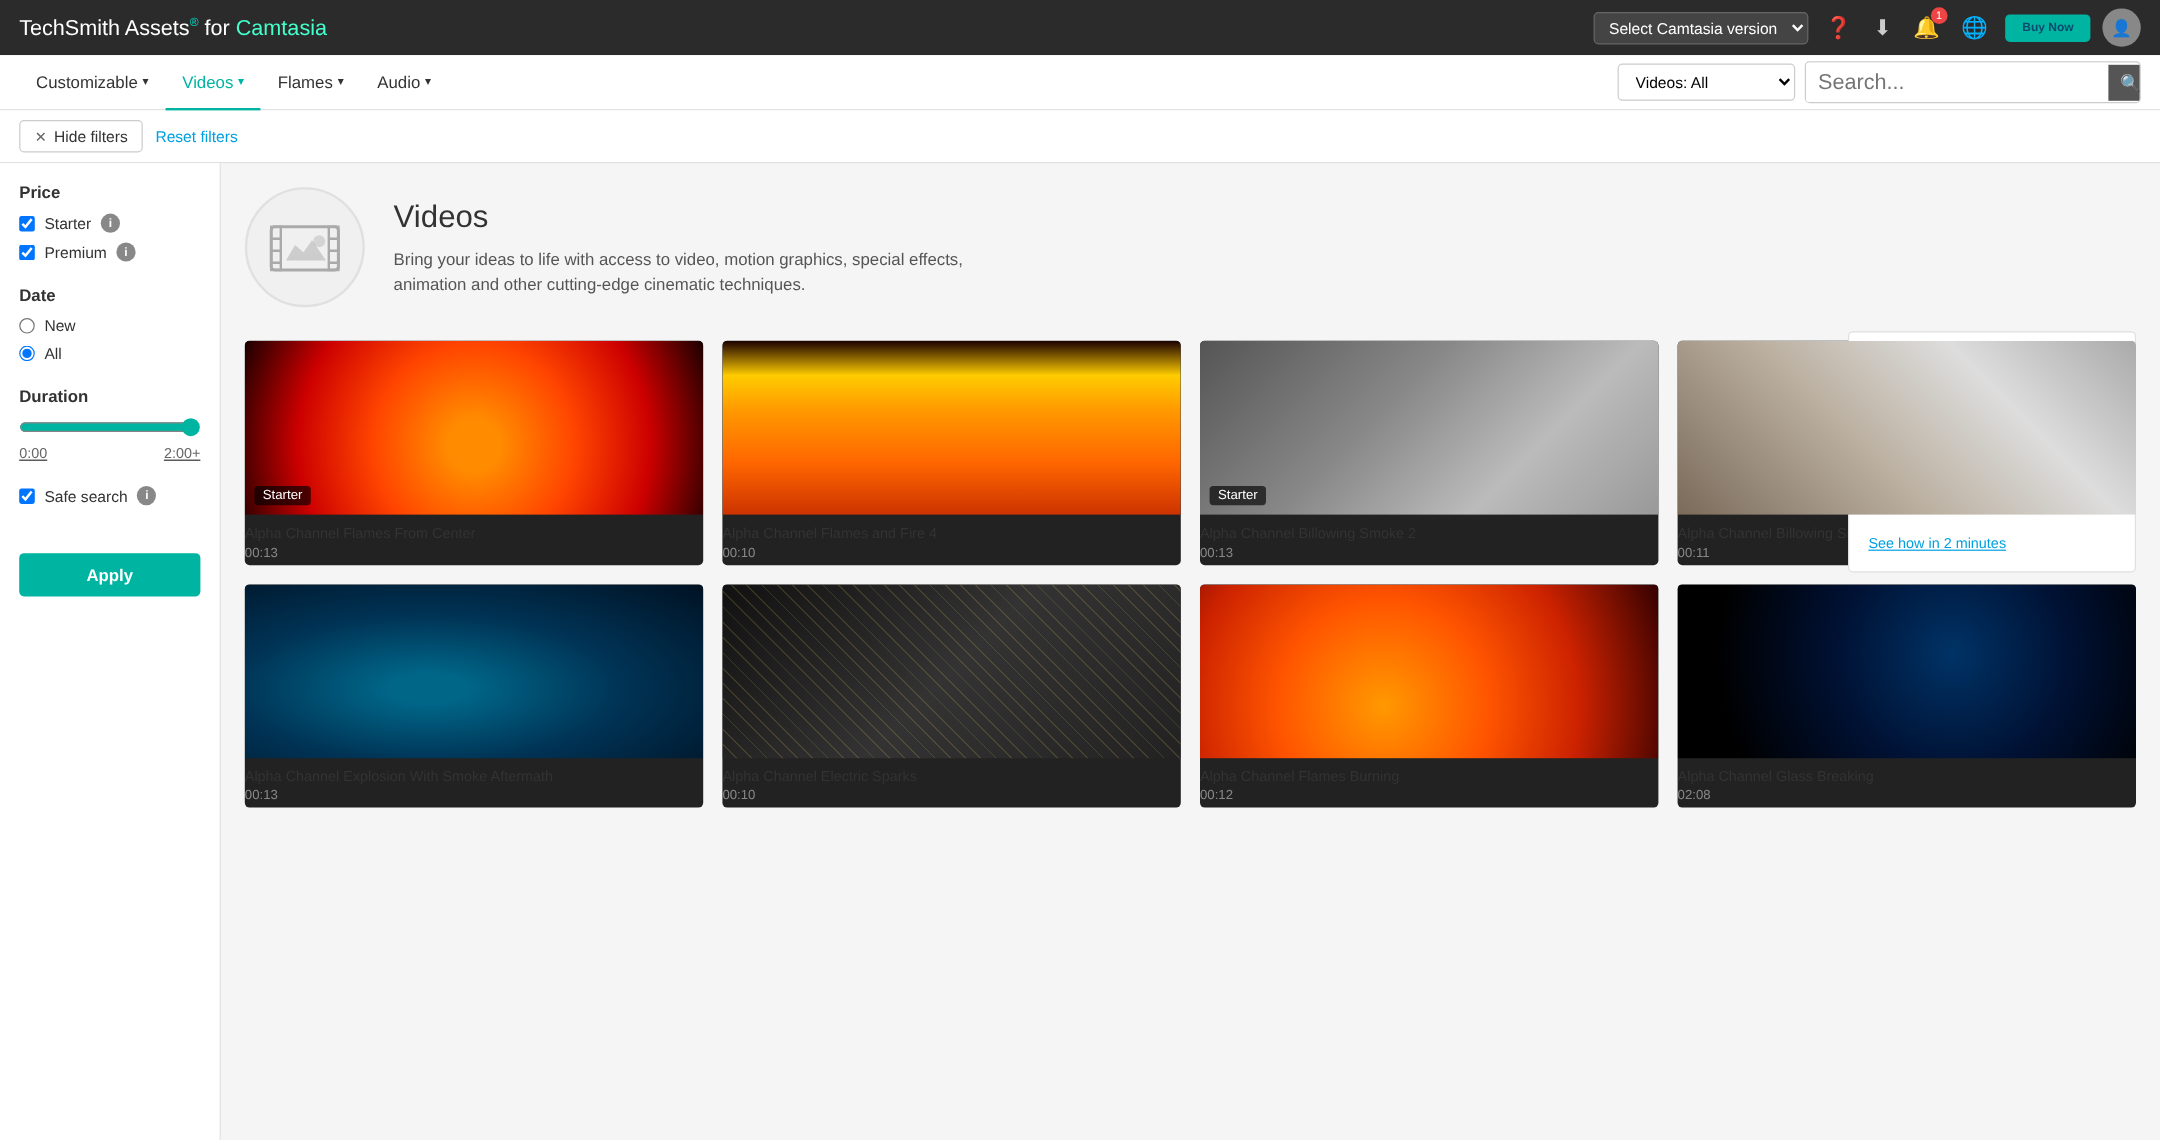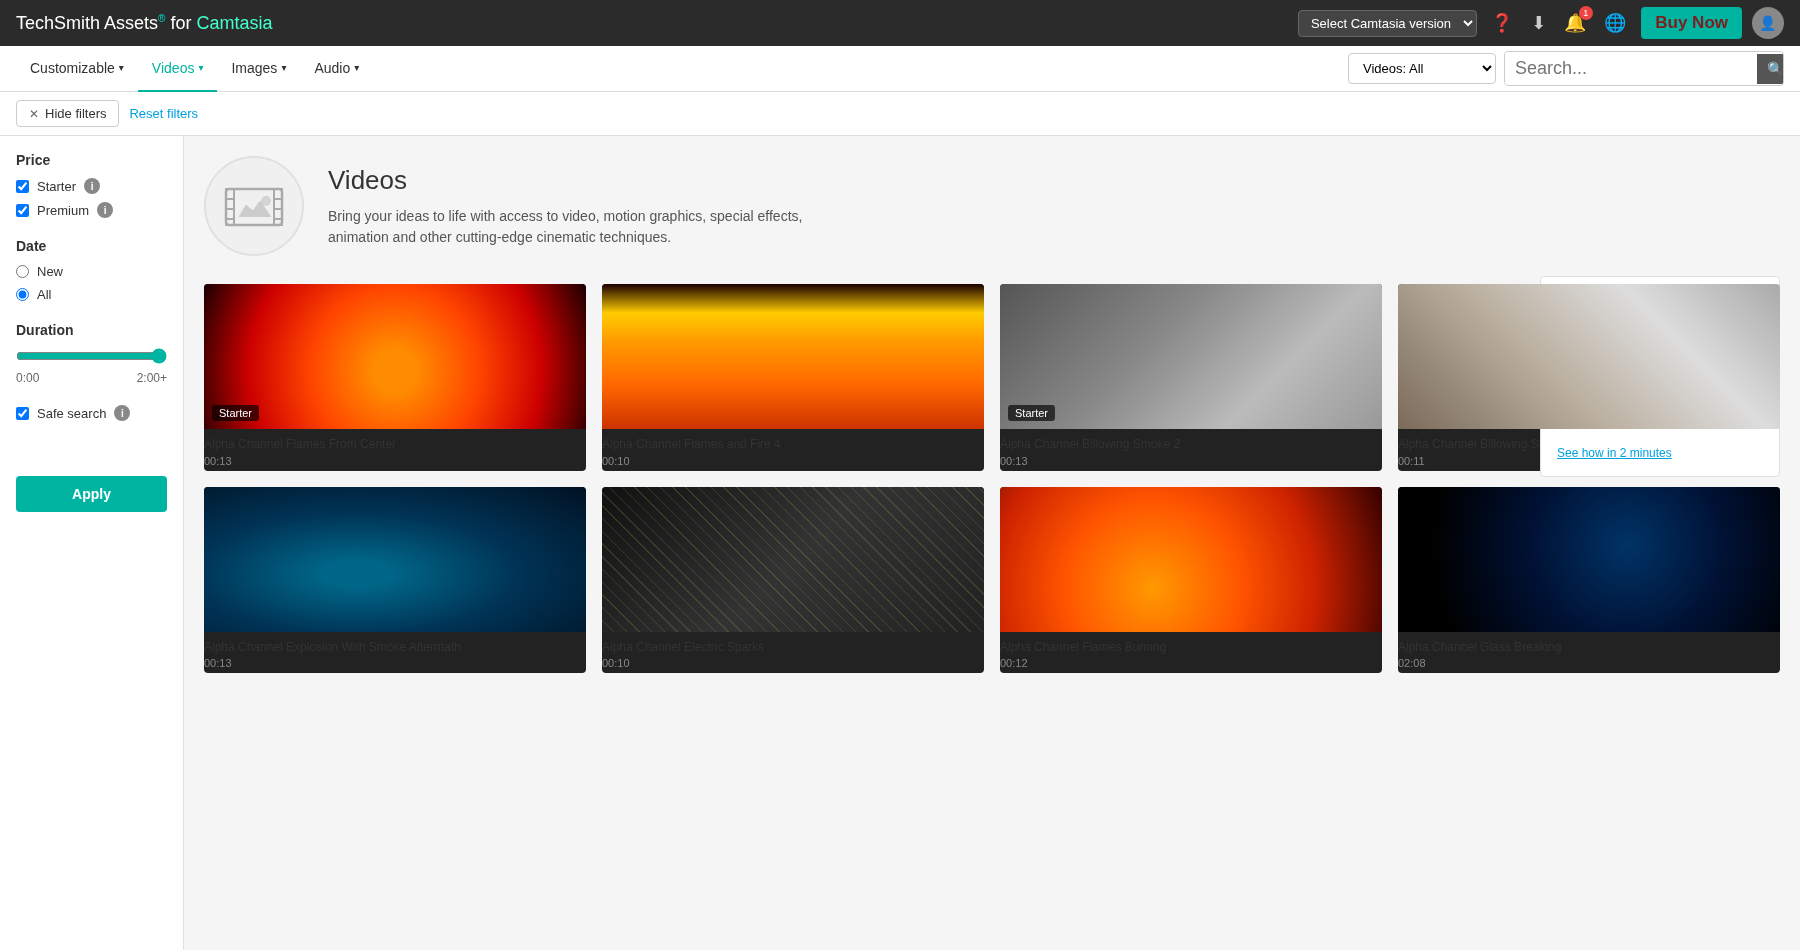--- a/index.html
+++ b/index.html
@@ -55,25 +55,25 @@
       font-size: 9px;
       border-radius: 50%;
       width: 14px;
       height: 14px;
       display: flex;
       align-items: center;
       justify-content: center;
     }
     .buy-btn {
       background: #00b4a2;
-      color: #7f1d1d;
+      color: #0c4a6e;
       border: none;
       border-radius: 4px;
       padding: 6px 14px;
-      font-size: 17px;
+      font-size: 10px;
       font-weight: 600;
       cursor: pointer;
     }
     .avatar {
       width: 32px;
       height: 32px;
       border-radius: 50%;
       background: #888;
       overflow: hidden;
       display: flex;
@@ -217,21 +217,21 @@
       width: 16px;
       height: 16px;
       border-radius: 50%;
       background: #888;
       color: #fff;
       font-size: 10px;
       font-weight: bold;
     }
 
     
-    .slider-container { margin-top: 10px; }
+    .slider-container { margin-top: 10px; text-decoration: underline; }
     .slider {
       width: 100%;
       accent-color: #00b4a2;
     }
     .slider-labels {
       display: flex;
       justify-content: space-between;
       font-size: 12px;
       color: #666;
       margin-top: 4px;
@@ -240,21 +240,21 @@
     .apply-btn {
       width: 100%;
       background: #00b4a2;
       color: #fff;
       border: none;
       border-radius: 4px;
       padding: 10px;
       font-size: 14px;
       font-weight: 600;
       cursor: pointer;
-      margin-top: 35px;
+      margin-top: 20px;
     }
 
     
     .content {
       flex: 1;
       padding: 20px;
       overflow-y: auto;
     }
 
     
@@ -445,21 +445,21 @@
 <nav class="nav-bar">
   <div class="nav-item">
     <span>Customizable</span>
     <span class="arrow">▾</span>
   </div>
   <div class="nav-item active">
     <span>Videos</span>
     <span class="arrow">▾</span>
   </div>
   <div class="nav-item">
-    <span>Images</span>
+    <span>Flames</span>
     <span class="arrow">▾</span>
   </div>
   <div class="nav-item">
     <span>Audio</span>
     <span class="arrow">▾</span>
   </div>
   <div class="nav-spacer"></div>
   <div class="search-area">
     <select class="category-select">
       <option>Videos: All</option>

